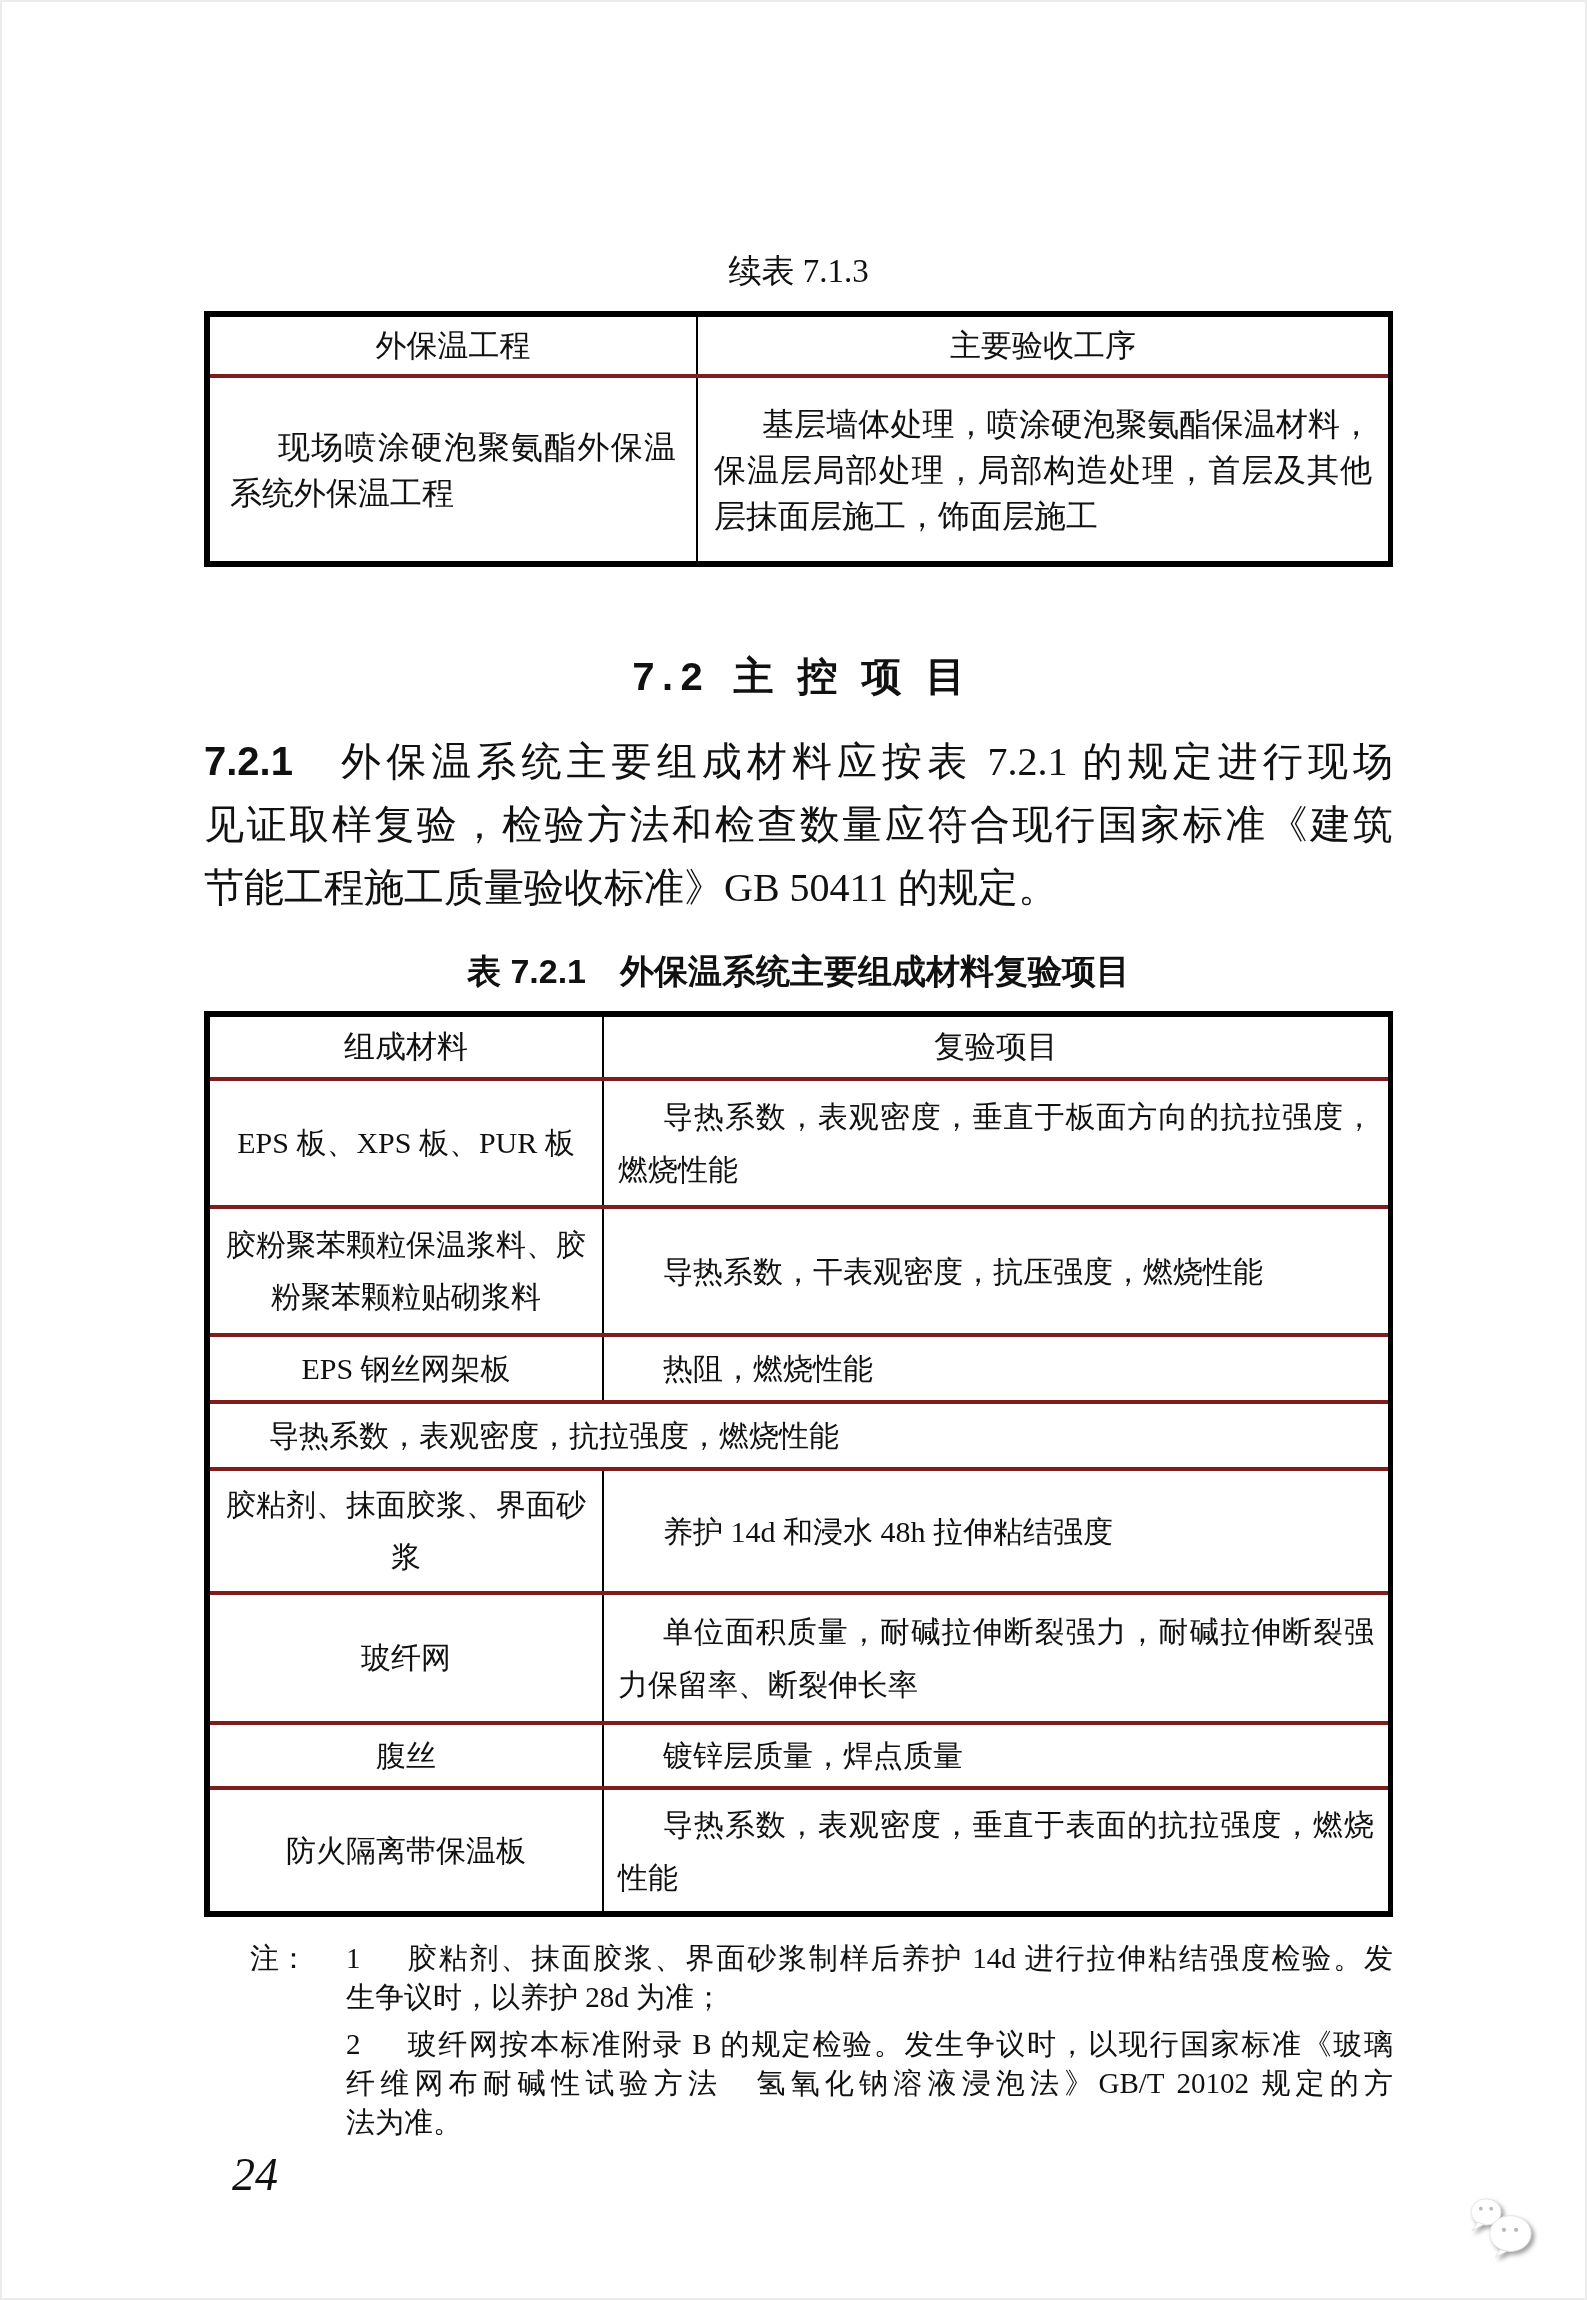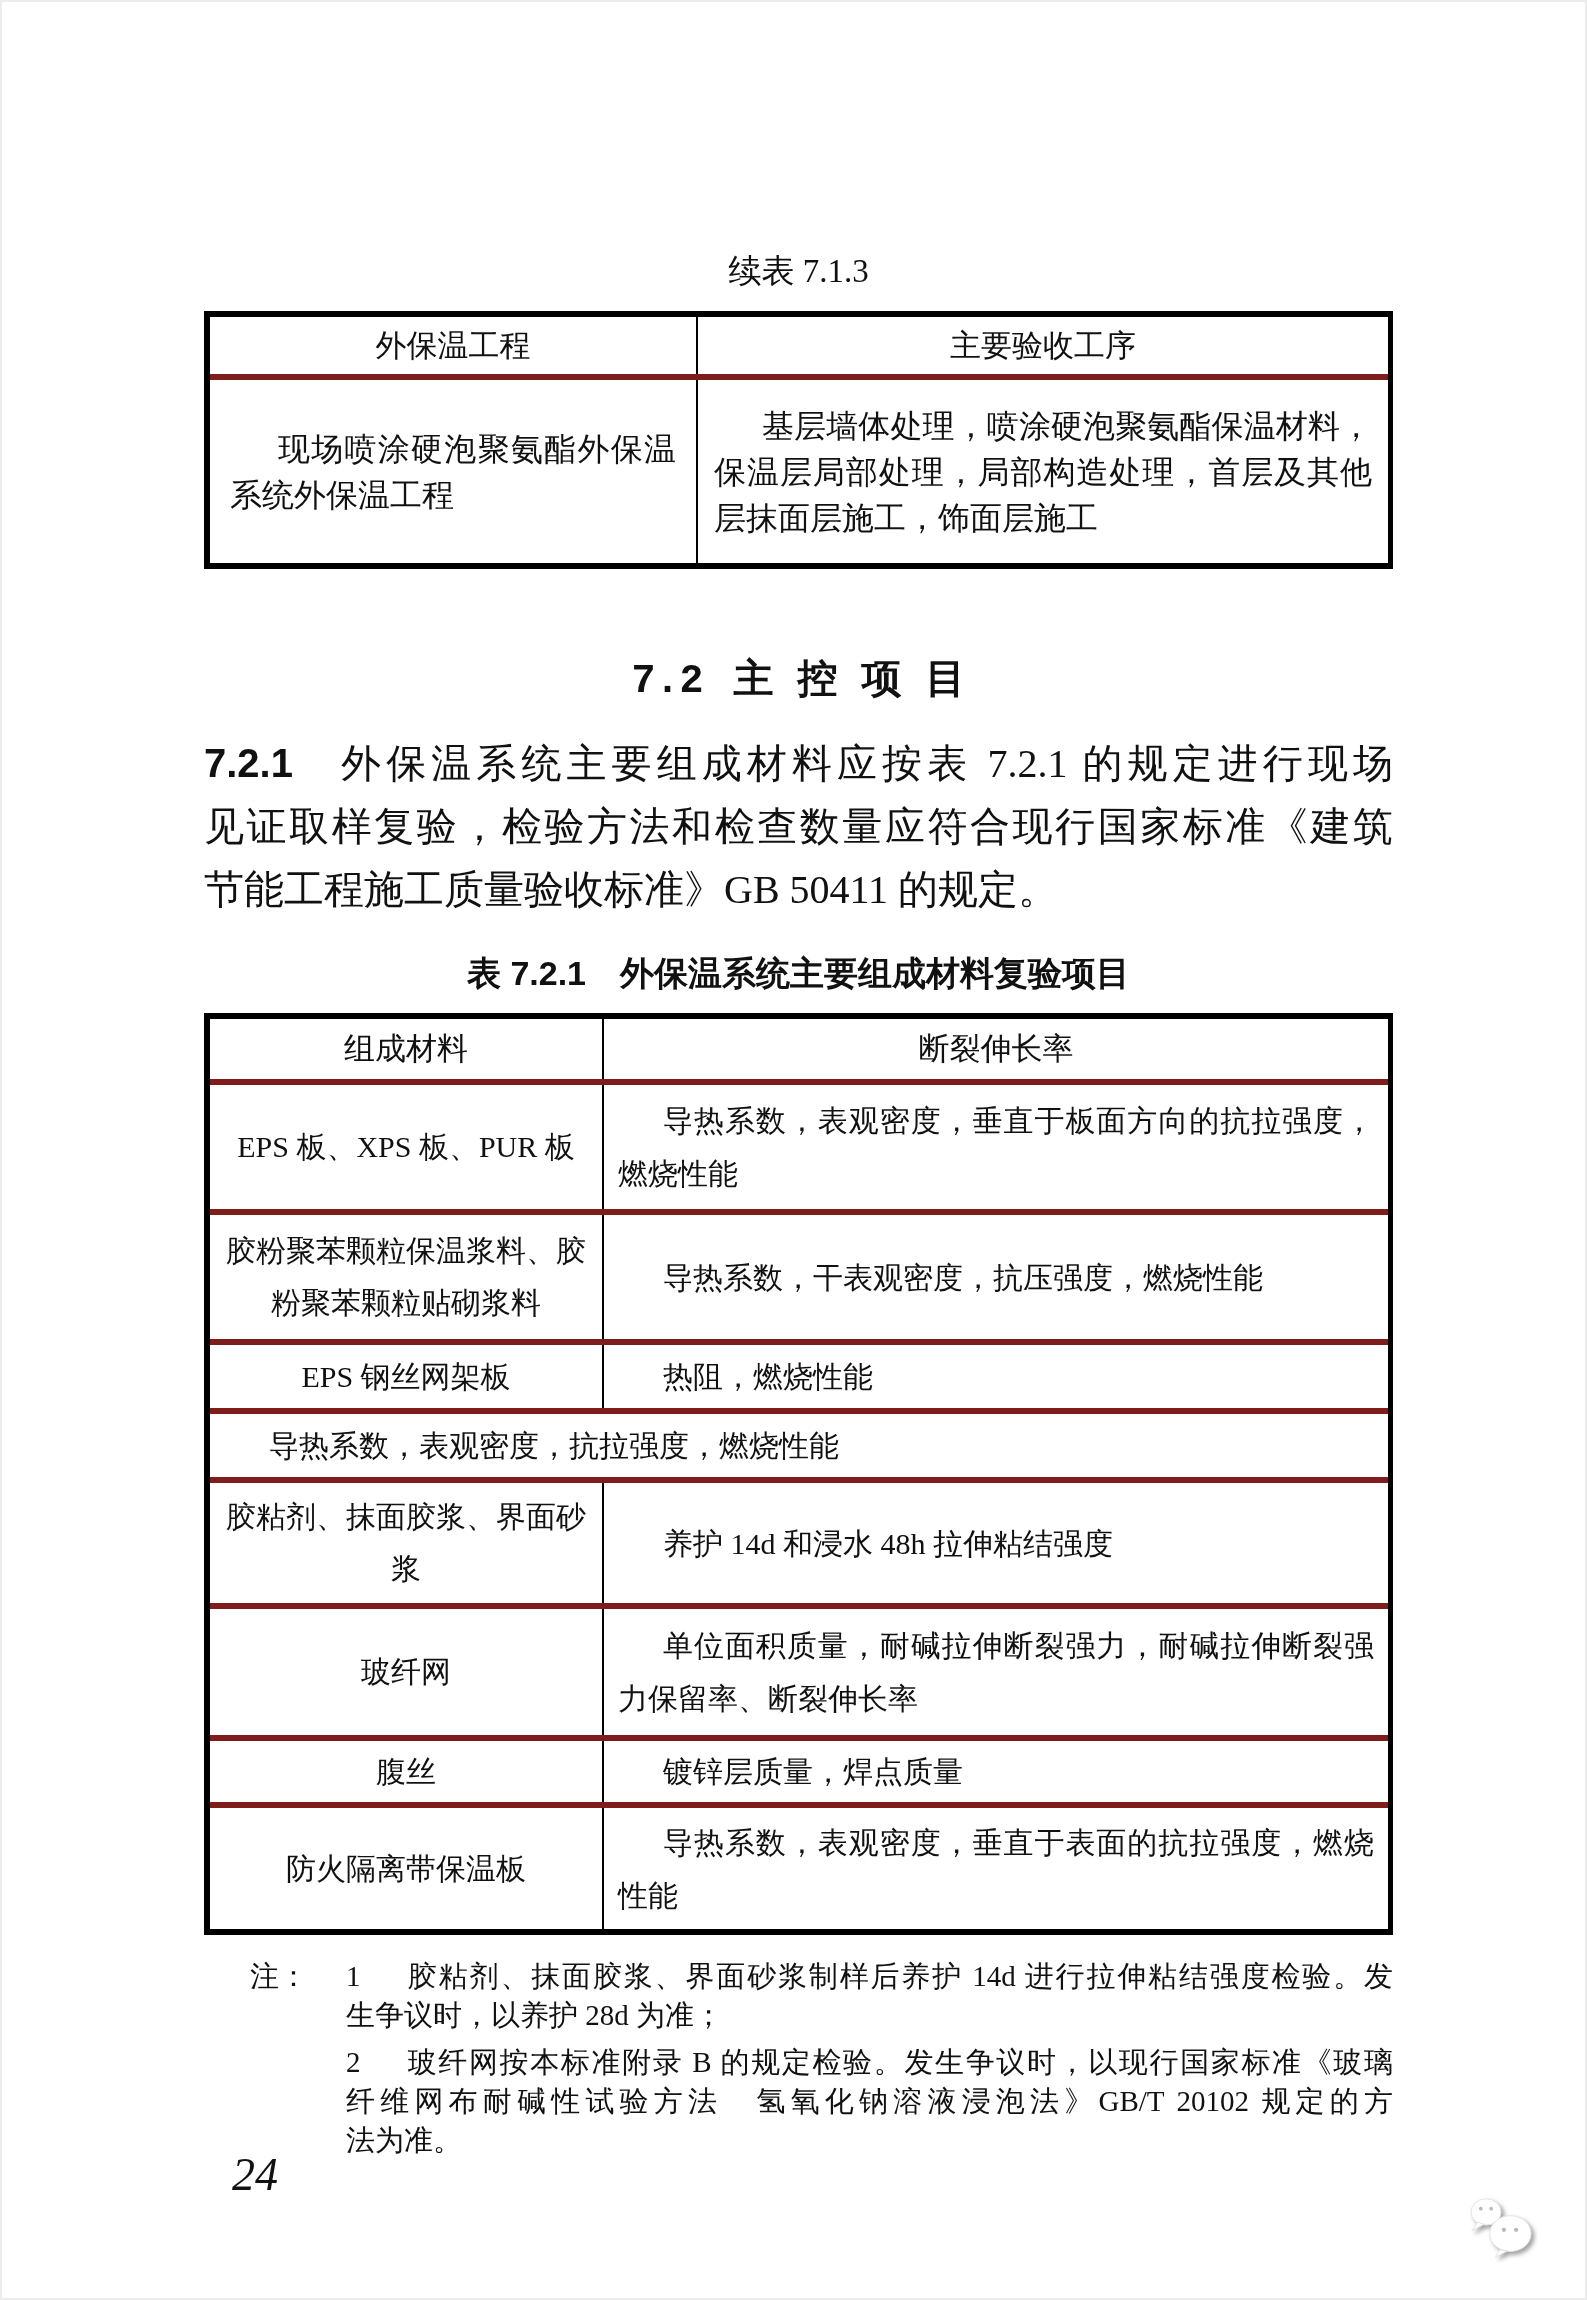--- a/index.html
+++ b/index.html
@@ -24,21 +24,21 @@
   .clause { margin-top:22px; font-size:40px; }
   .clause-line { line-height:63px; text-align:justify; text-align-last:justify; }
   .clause-line.last { text-align-last:left; }
   .clause-num { font-family:"Liberation Sans","DejaVu Sans",sans-serif; font-weight:bold; margin-right:43px; }
 
   
   .dtable { border:6px solid #000; border-left-width:6px; border-right-width:5px; box-sizing:border-box; width:1189px; }
   .t1 { margin-top:19px; }
   .t2 { margin-top:16px; }
   .tr { display:flex; }
-  .tr + .tr { border-top:6px solid #7f1d1d; }
+  .tr + .tr { border-top:4px solid #7f1d1d; }
   .td { box-sizing:border-box; min-width:0; }
   .td + .td { border-left:2px solid #000; }
   .t1 .c1 { width:486px; flex:0 0 486px; }
   .t1 .c2 { flex:1; }
   .t2 .c1 { width:392px; flex:0 0 392px; }
   .t2 .c2 { flex:1; }
   .hcell { display:flex; align-items:center; justify-content:center; font-size:31px; }
   .vcenter { display:flex; align-items:center; }
   .lblcell { display:flex; align-items:center; justify-content:center; text-align:center;
              font-size:30px; line-height:52px; padding:0 10px; }
@@ -103,21 +103,21 @@
     </div>
 
     <div class="tcap sans">表 7.2.1　外保温系统主要组成材料复验项目</div>
 
     <div class="dtable t2">
       <div class="tr" style="height:60px">
         <div class="td c1 hcell">
             <span>组成材料</span>
           </div>
         <div class="td c2 hcell">
-            <span>断裂伸长率</span>
+            <span>复验项目</span>
           </div>
       </div>
       <div class="tr" style="height:124px">
         <div class="td c1 lblcell">EPS 板、XPS 板、PUR 板</div>
         <div class="td c2 vcenter">
             <p class="cellp">导热系数，表观密度，垂直于板面方向的抗拉强度，燃烧性能</p>
           </div>
       </div>
       <div class="tr" style="height:124px">
         <div class="td c1 lblcell">胶粉聚苯颗粒保温浆料、胶粉聚苯颗粒贴砌浆料</div>

